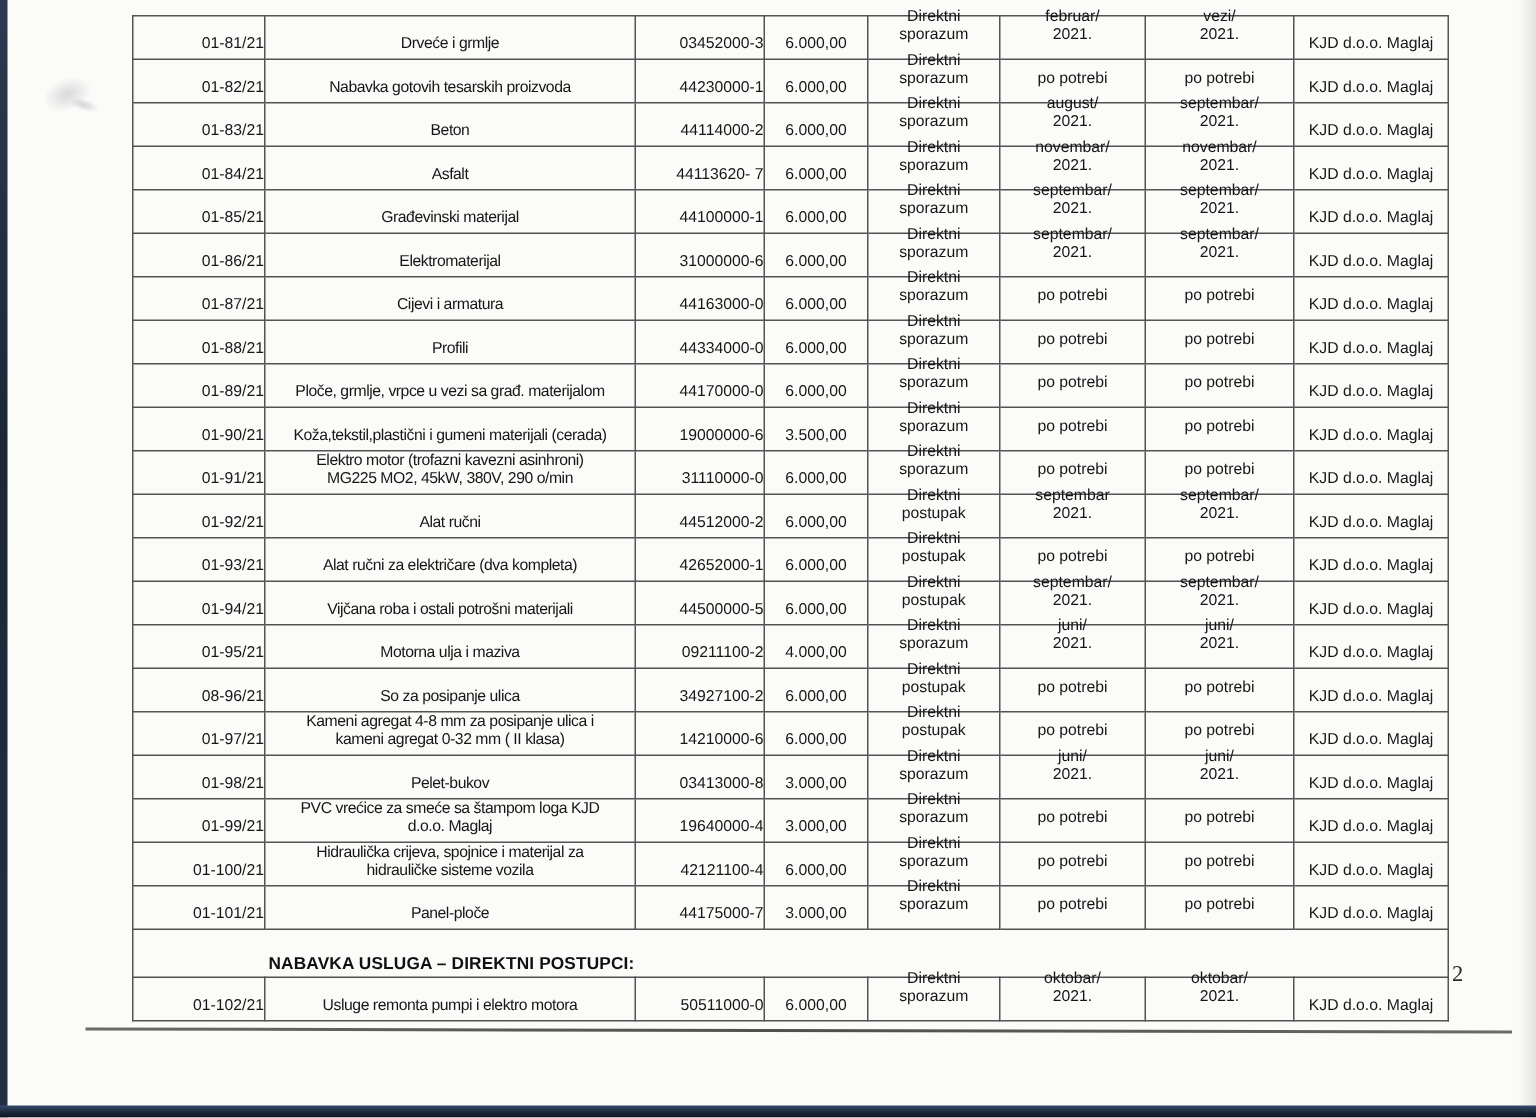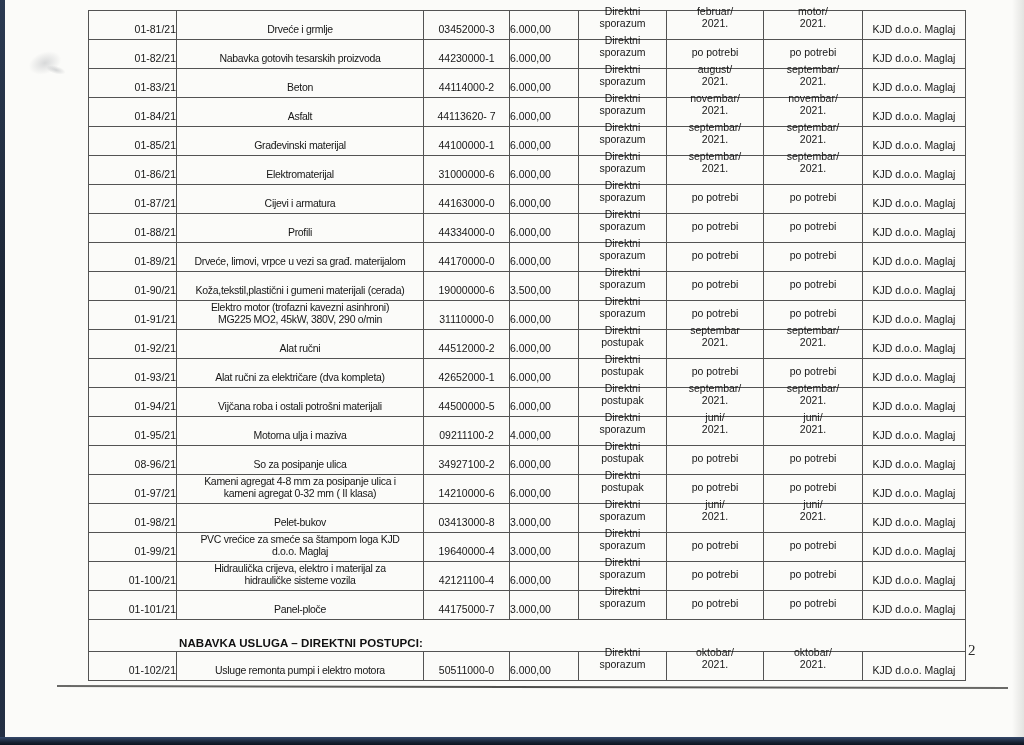--- a/index.html
+++ b/index.html
@@ -57,22 +57,22 @@
     vertical-align: bottom;
     padding: 0 0 4px 0;
     line-height: 12px;
     overflow: visible;
   }
   tr.data-row { height: 27px; }
 
   td.c-id   { text-align: right; }
   td.c-desc { text-align: center; padding-left: 7px; padding-bottom: 3px; letter-spacing: -0.3px; }
   td.c-desc .line { white-space: nowrap; overflow: hidden; }
-  td.c-code { text-align: center; }
-  td.c-amt  { text-align: left; padding-right: 5px; }
+  td.c-code { text-align: right; }
+  td.c-amt  { text-align: center; padding-right: 5px; }
   td.c-proc, td.c-date { text-align: center; padding-bottom: 0; }
   td.c-org  { text-align: center; padding-left: 12px; white-space: nowrap; }
   .lift { position: relative; top: -6px; }
 
   tr.section-row { height: 32px; }
   tr.section-row td {
     border: 1px solid #535353;
     padding: 0 0 2px 90px;
     vertical-align: bottom;
     margin-left: 17px;
@@ -146,21 +146,21 @@
             </div>
           </td>
           <td class="c-date">
             <div class="lift">
               <div class="line">februar/</div>
               <div class="line">2021.</div>
             </div>
           </td>
           <td class="c-date">
             <div class="lift">
-              <div class="line">motor/</div>
+              <div class="line">vezi/</div>
               <div class="line">2021.</div>
             </div>
           </td>
           <td class="c-org">
             <div>
               <div class="line">KJD d.o.o. Maglaj</div>
             </div>
           </td>
         </tr>
         <tr class="data-row">
@@ -473,21 +473,21 @@
           </td>
         </tr>
         <tr class="data-row">
           <td class="c-id">
             <div>
               <div class="line">01-89/21</div>
             </div>
           </td>
           <td class="c-desc">
             <div>
-              <div class="line">Drveće, limovi, vrpce u vezi sa građ. materijalom</div>
+              <div class="line">Ploče, grmlje, vrpce u vezi sa građ. materijalom</div>
             </div>
           </td>
           <td class="c-code">
             <div>
               <div class="line">44170000-0</div>
             </div>
           </td>
           <td class="c-amt">
             <div>
               <div class="line">6.000,00</div>
@@ -957,21 +957,21 @@
           </td>
         </tr>
         <tr class="data-row">
           <td class="c-id">
             <div>
               <div class="line">01-100/21</div>
             </div>
           </td>
           <td class="c-desc">
             <div>
-              <div class="line">Hidraulička crijeva, elektro i materijal za</div>
+              <div class="line">Hidraulička crijeva, spojnice i materijal za</div>
               <div class="line">hidrauličke sisteme vozila</div>
             </div>
           </td>
           <td class="c-code">
             <div>
               <div class="line">42121100-4</div>
             </div>
           </td>
           <td class="c-amt">
             <div>

